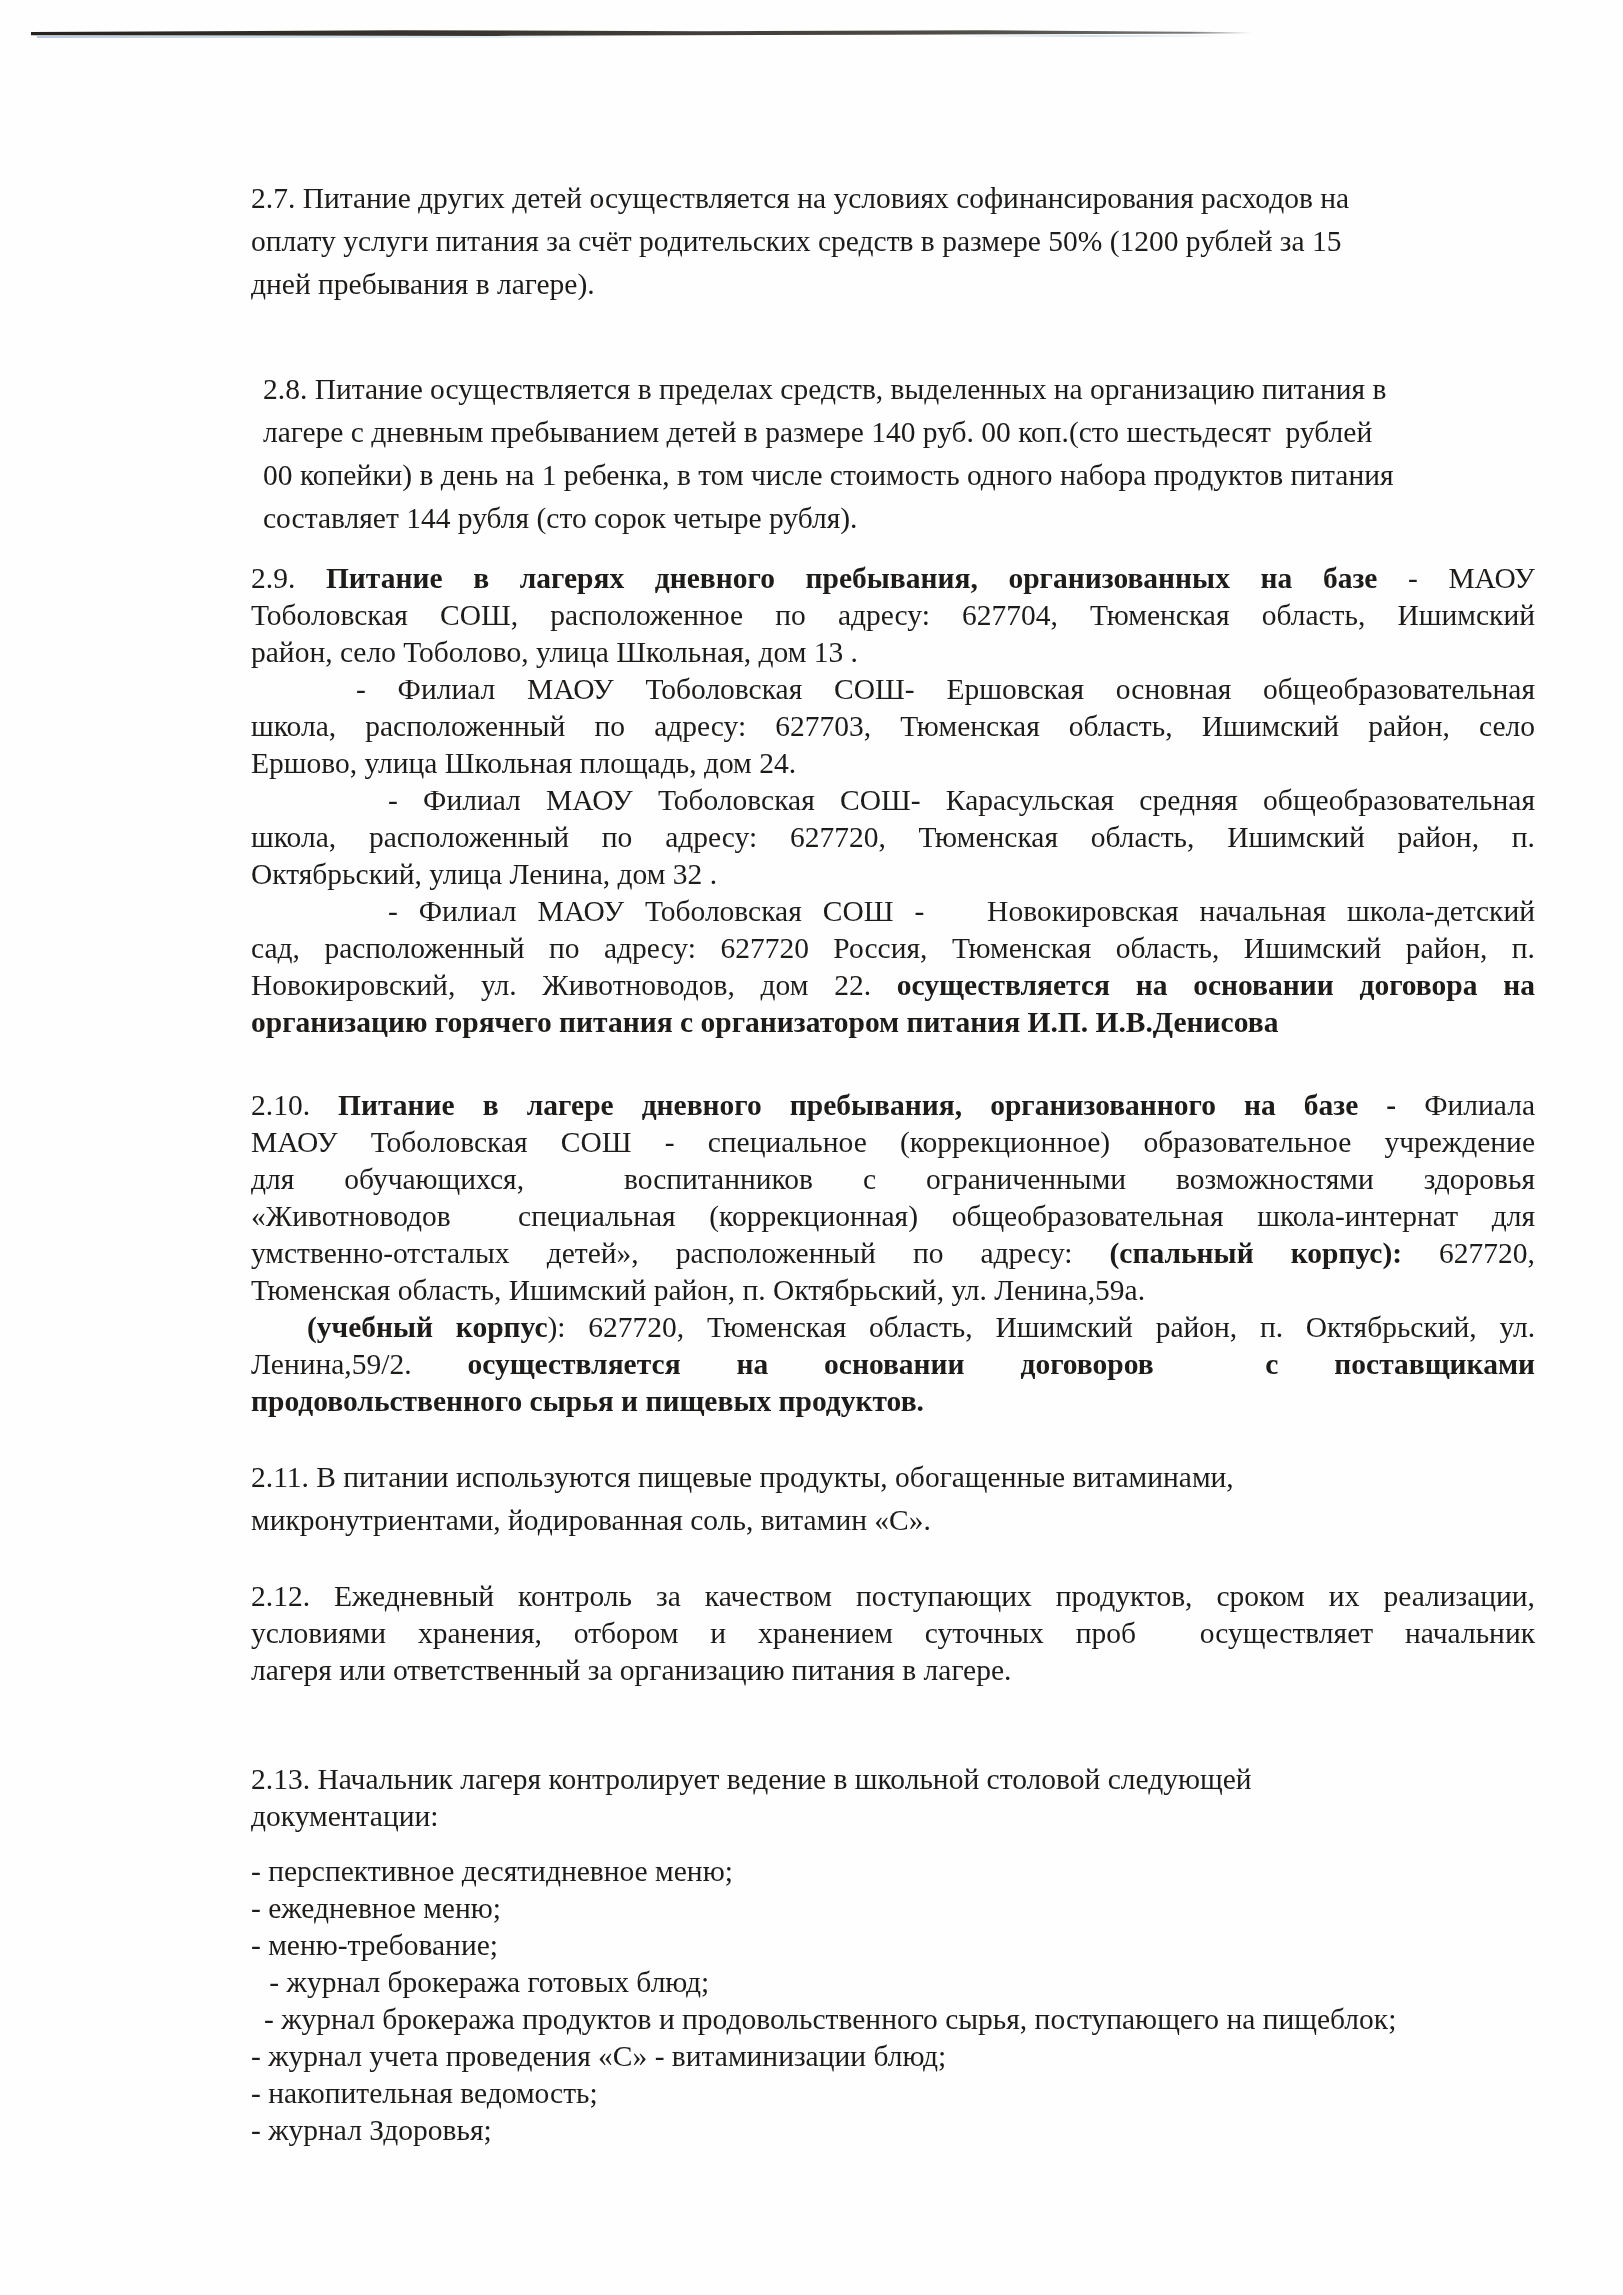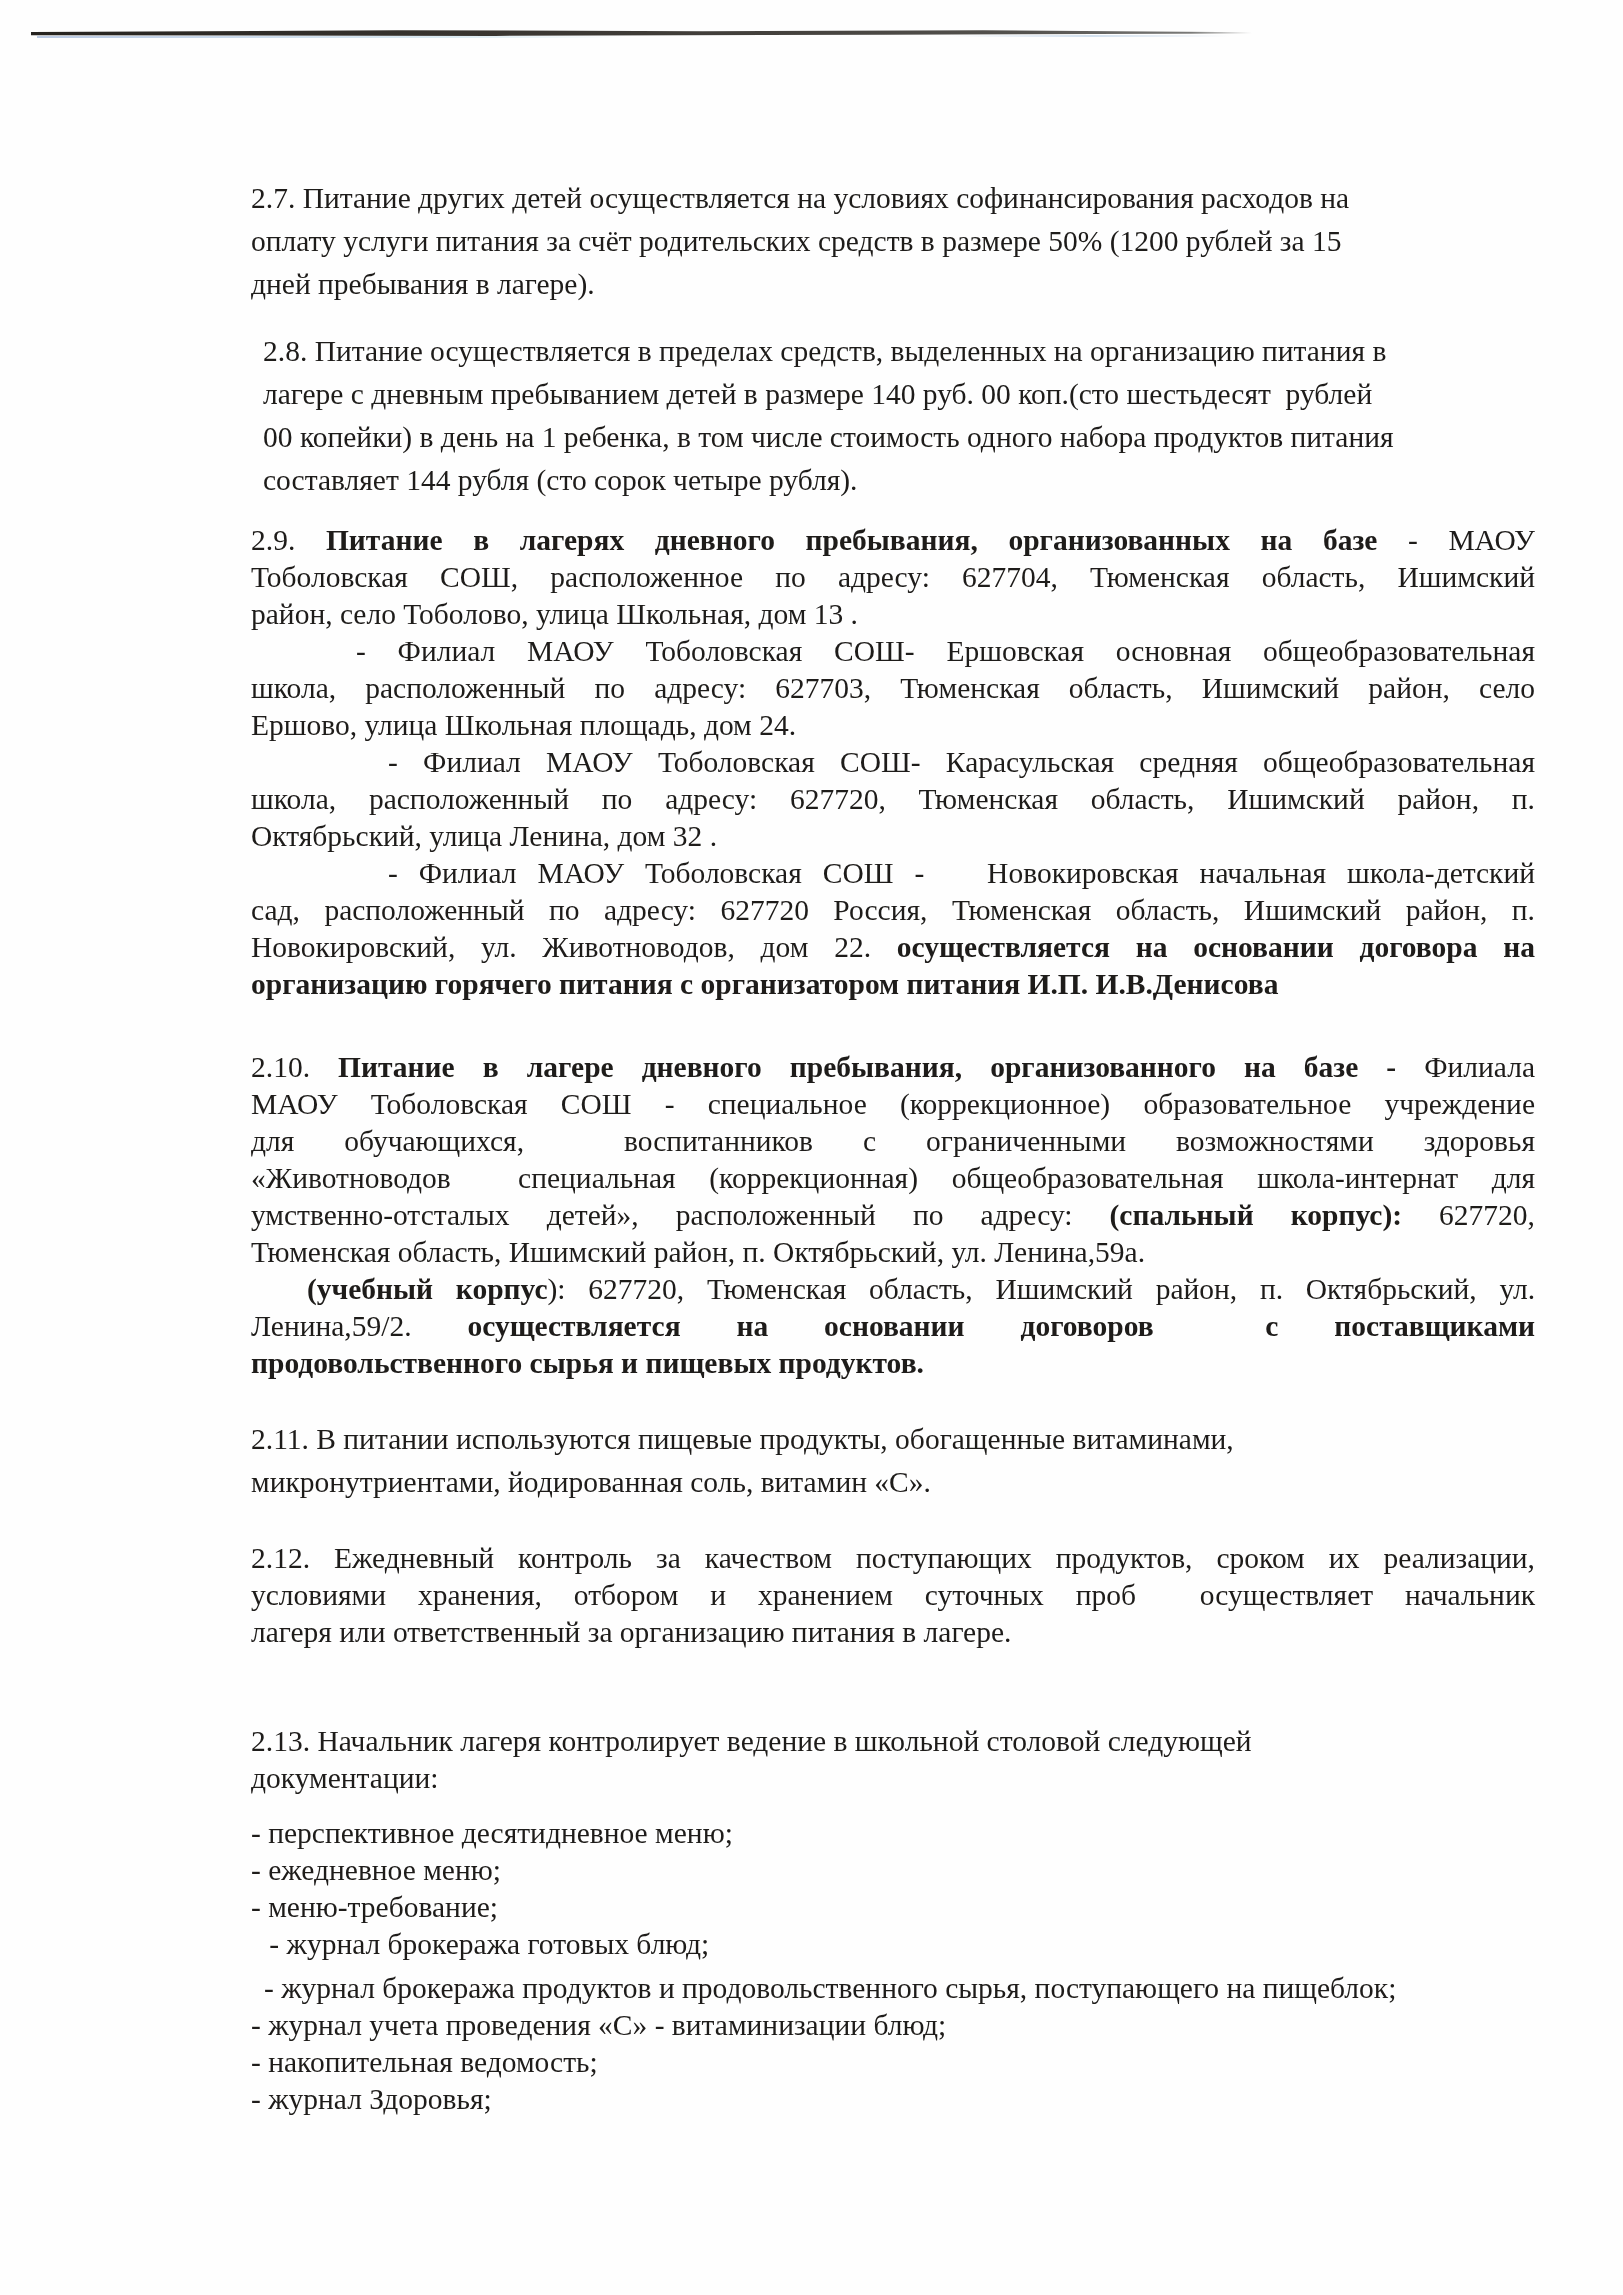--- a/index.html
+++ b/index.html
@@ -36,23 +36,23 @@
     white-space:pre-wrap;
     text-align:left;
   }
   .loose .line{line-height:43px;}
   .dense .line{line-height:37px;}
   .j{text-align:justify;text-align-last:justify;}
   .b{font-weight:bold;}
   .ind85{padding-left:56px;}
   .ind160{padding-left:105px;}
   .ind210{padding-left:137px;}
-  .ind20{padding-left:13px;margin-top:7px;}
+  .ind20{padding-left:13px;}
   .ind28{padding-left:18.3px;}
-  .mb65{margin-bottom:24px;}
+  .mb65{margin-bottom:62px;}
   .mb30{margin-bottom:19.6px;margin-left:12px;}
   .mb70{margin-bottom:46px;}
   .mb55{margin-bottom:36px;}
   .mb110{margin-bottom:72px;}
   .mb15{margin-bottom:18px;}
 </style>
 </head>
 <body>
 
 <div class="page">

